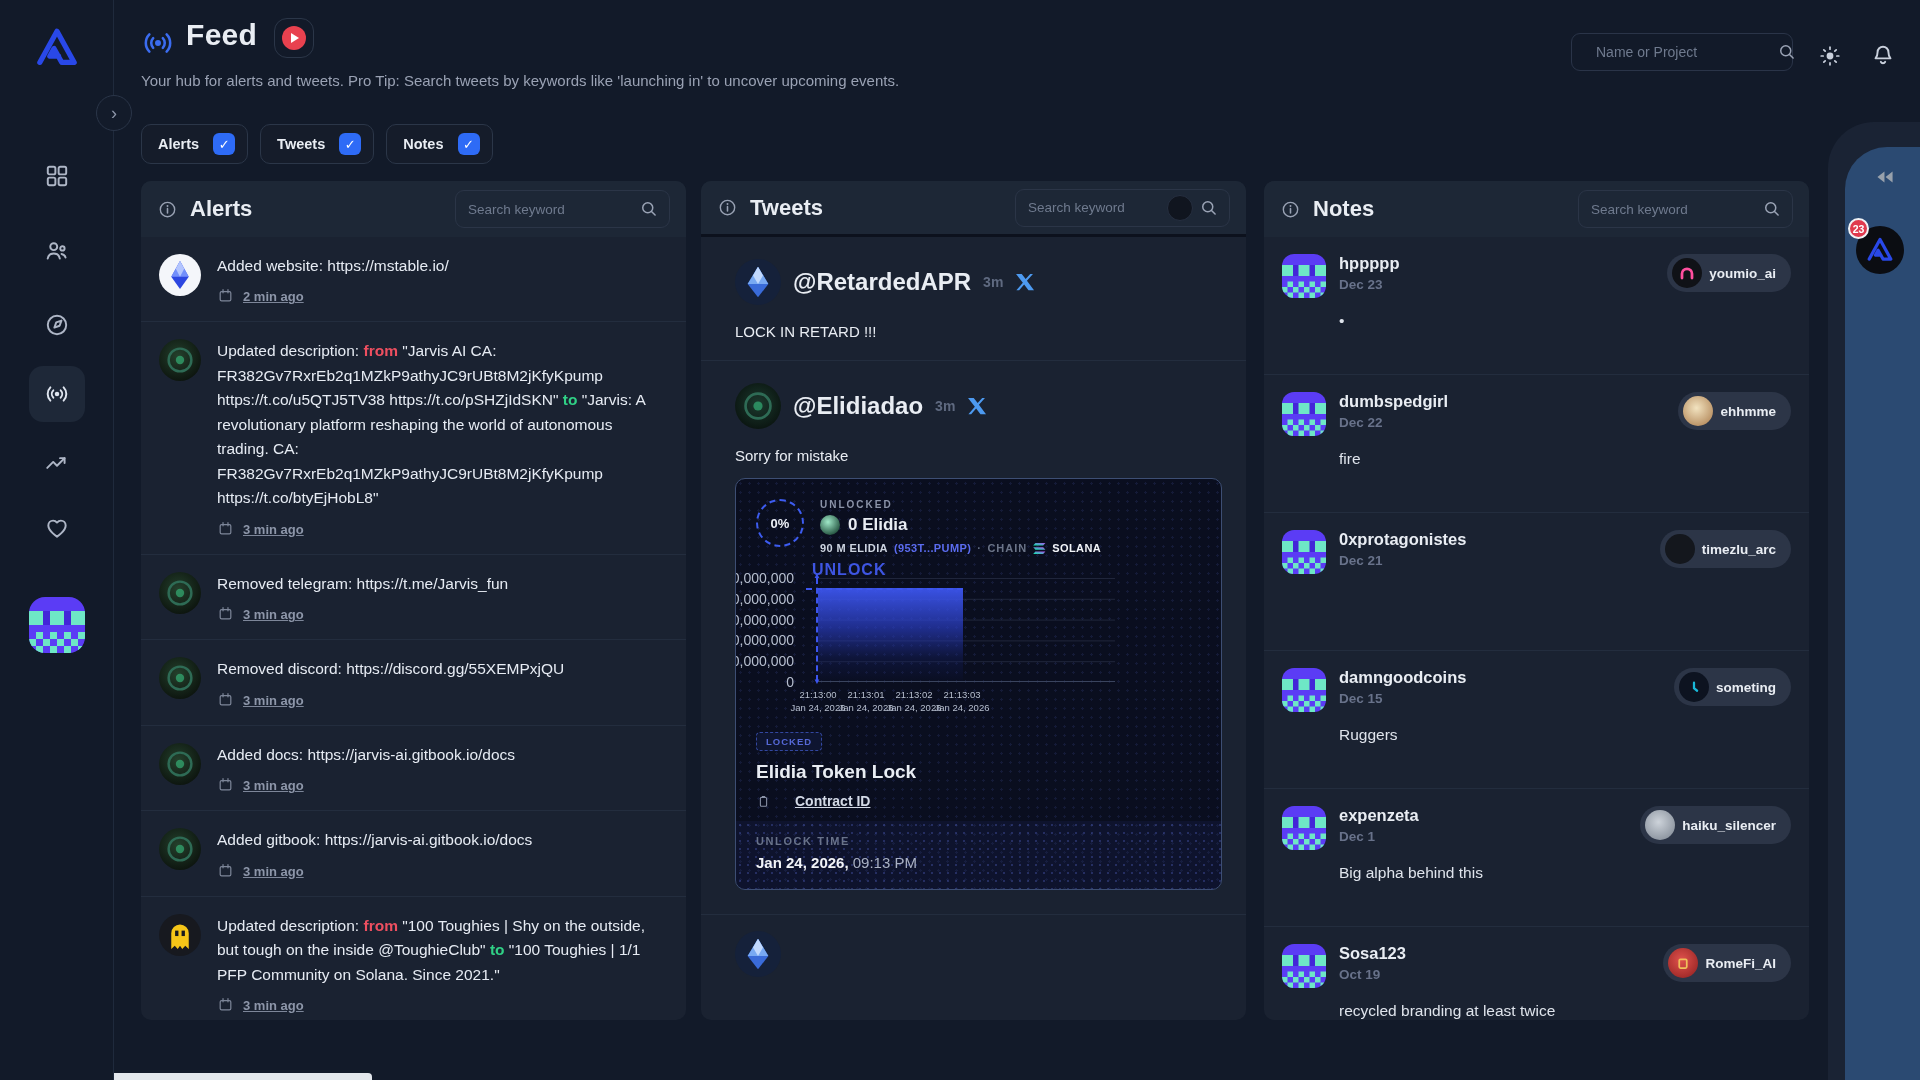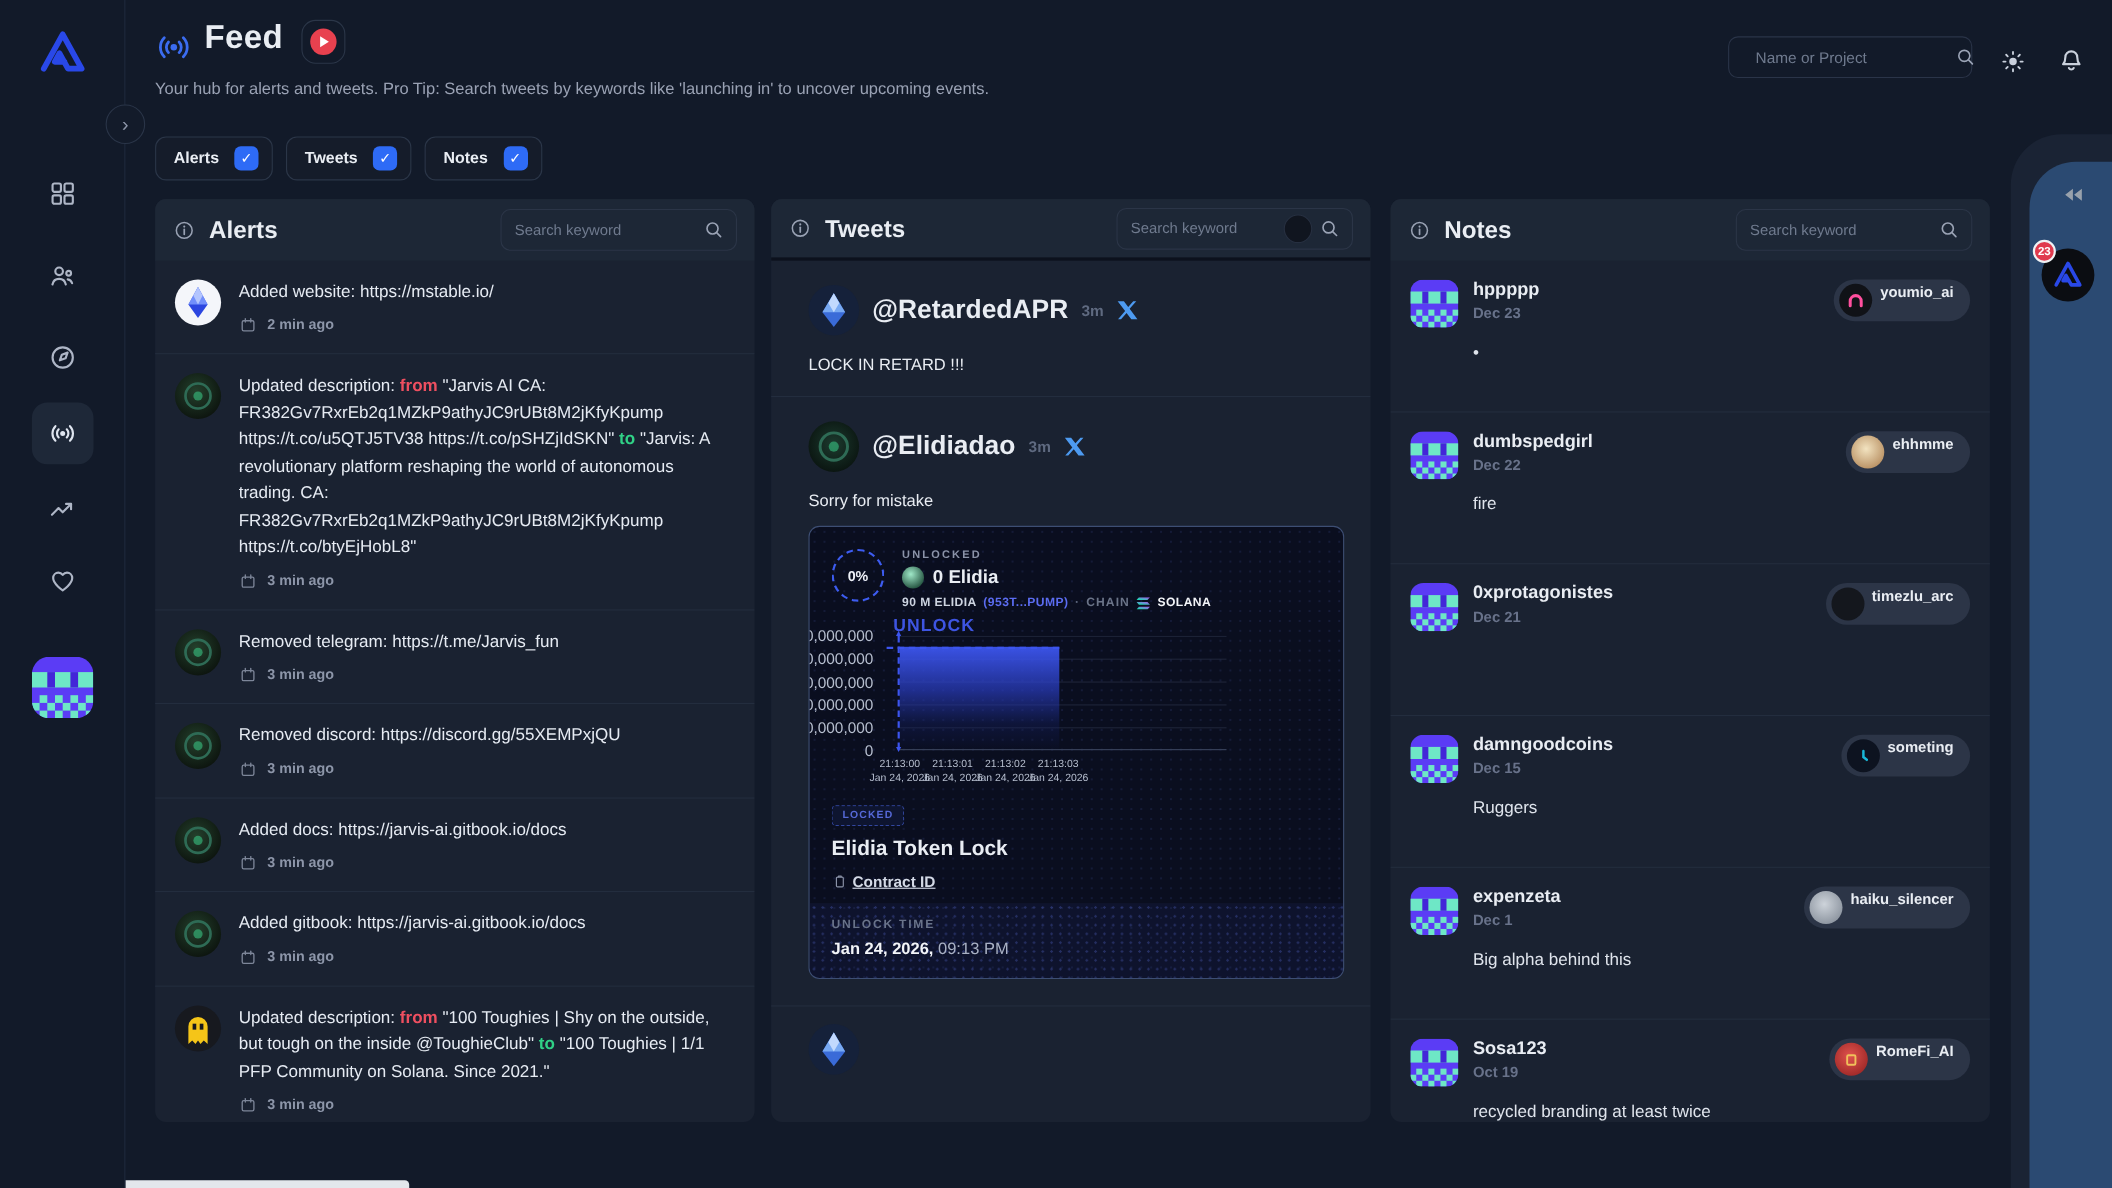--- a/index.html
+++ b/index.html
@@ -57,21 +57,21 @@
   .av-jarvis{background:radial-gradient(circle at 45% 40%,#24402c,#0d150f 75%);}
   .av-toughies{background:#17191f;}
   .av-retarded{background:#15213a;}
   .av-elidia{background:radial-gradient(circle at 50% 45%,#1c3a2e,#0a1410 78%);}
 
   
   .aitem{display:flex;gap:16px;padding:17px 18px;border-bottom:1px solid #232d3e;cursor:pointer;}
   .atext{font-size:15.5px;line-height:1.58;color:#e6ebf3;word-break:break-word;}
   .red{color:#ee4f60;font-weight:700;}
   .green{color:#30d186;font-weight:700;}
-  .ameta{display:flex;align-items:flex-start;gap:9px;margin-top:9px;color:#7d8699;}
+  .ameta{display:flex;align-items:flex-end;gap:9px;margin-top:9px;color:#7d8699;text-decoration:underline;}
   .cal{width:17px;height:17px;}
   .atime{font-size:13px;font-weight:800;color:#8d96a9;}
 
   
   .titem{padding:22px 24px 20px 34px;border-bottom:1px solid #232d3e;cursor:pointer;}
   .trow{display:flex;align-items:center;gap:12px;}
   .tav{width:46px;height:46px;}
   .thandle{font-size:24px;font-weight:800;}
   .ttime{font-size:14px;font-weight:800;color:#5f6a80;}
   .xlogo{width:20px;height:20px;fill:#4d9af0;}
@@ -101,39 +101,39 @@
     background:linear-gradient(180deg,rgba(62,88,245,.92) 0%,rgba(43,63,201,.66) 42%,rgba(22,34,110,.34) 75%,rgba(10,16,61,.1) 100%);}
   .vline{position:absolute;left:0;top:0;bottom:0;border-left:2px dashed #3c55ef;}
   .vline:before{content:"▲";position:absolute;top:-7px;left:-5px;font-size:8px;color:#3c55ef;}
   .vline:after{content:"▼";position:absolute;bottom:-5px;left:-5px;font-size:8px;color:#3c55ef;}
   .hline{position:absolute;left:-10px;top:10.4px;width:157px;border-top:2px dashed #3c55ef;}
   .unlock-tag{position:absolute;left:-4px;top:-17px;font-size:16px;font-weight:800;letter-spacing:1px;color:#3e55e2;}
   .xlabels{position:relative;height:34px;margin:6px 88px 0 80px;}
   .xlabels .xt{position:absolute;transform:translateX(-50%);text-align:center;font-size:9.5px;line-height:1.4;color:#b7bfcf;white-space:nowrap;}
   .locked-badge{display:inline-block;margin:10px 20px 0;font-size:9.5px;font-weight:800;letter-spacing:1px;color:#5568d6;background:#0e1530;border:1px dashed #3347a0;border-radius:4px;padding:3px 9px;}
   .lc-title{margin:10px 20px 0;font-size:19px;font-weight:800;}
-  .lc-contract{display:flex;align-items:center;gap:4px;margin:10px 20px 12px;color:#d4dae6;cursor:pointer;}
+  .lc-contract{display:flex;align-items:center;gap:24px;margin:10px 20px 12px;color:#d4dae6;cursor:pointer;}
   .clip-ic{width:15px;height:15px;color:#8b93a8;}
   .lc-contract span{font-size:14px;font-weight:800;text-decoration:underline;}
   .lc-footer{padding:14px 20px 18px;background-color:rgba(30,42,96,.22);
     background-image:radial-gradient(rgba(90,110,220,.3) 1px,transparent 1.3px);background-size:8px 8px;}
   .ut-label{font-size:11px;font-weight:800;letter-spacing:1.6px;color:#69738a;}
   .ut-value{margin-top:7px;font-size:15px;}
   .ut-bold{font-weight:800;color:#f2f4f8;} .ut-rest{color:#a9b1c4;}
   .tweet-partial{padding:16px 24px 0 34px;}
 
   
   .nitem{padding:17px 18px 0;min-height:138px;border-bottom:1px solid #232d3e;cursor:pointer;}
   .nitem:first-of-type{border-top:none;}
   .nrow{display:flex;align-items:flex-start;gap:13px;}
   .navatar{width:44px;height:44px;border-radius:12px;}
   .nwho{flex:1;}
   .nname{font-size:16.5px;font-weight:800;}
   .ndate{margin-top:4px;font-size:13.5px;font-weight:800;color:#68728a;}
-  .pill{display:flex;gap:7px;background:#2c3547;border-radius:999px;padding:4px 15px 4px 5px;cursor:pointer;}
+  .pill{display:flex;align-items:center;gap:7px;background:#2c3547;border-radius:999px;padding:4px 15px 4px 5px;cursor:pointer;}
   .pav{width:30px;height:30px;border-radius:50%;overflow:hidden;flex:0 0 auto;display:block;}
   .pav svg{width:100%;height:100%;}
   .pav-youmio{background:#101217;} .pav-ehhmme{background:radial-gradient(circle at 45% 40%,#f2e3c0,#a87848);}
   .pav-timezlu{background:#14171d;} .pav-someting{background:#0d1320;}
   .pav-haiku{background:radial-gradient(circle at 45% 40%,#cdd3da,#79828e);}
   .pav-romefi{background:radial-gradient(circle at 45% 40%,#e0524d,#8c1d1d);}
   .pname{font-size:13.5px;font-weight:800;}
   .ntext{margin:14px 0 0 57px;font-size:15.5px;color:#dfe4ec;padding-bottom:16px;}
 
   

